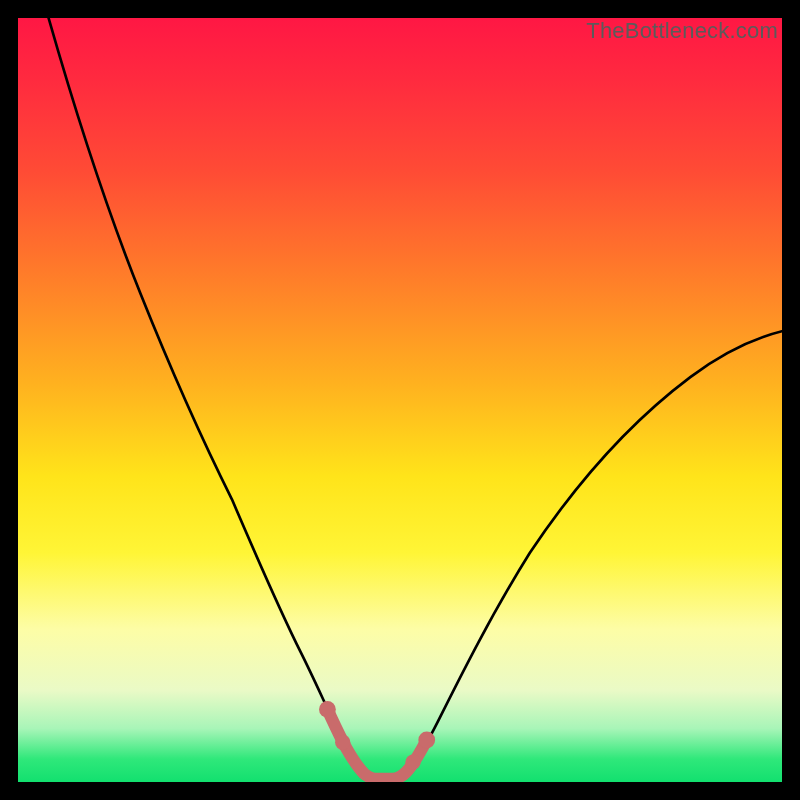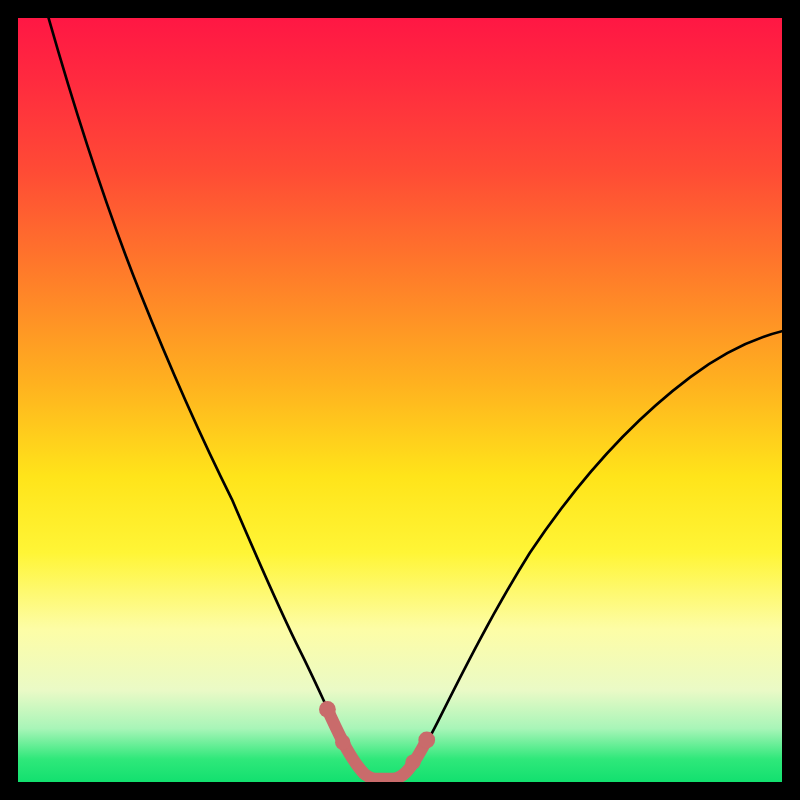--- a/index.html
+++ b/index.html
@@ -86,13 +86,14 @@
                L 49,99.6
                C 49.6,99.6 50.2,99.3 50.8,98.7
                C 51.6,97.9 52.5,96.4 53.5,94.5"></path>
       <circle cx="40.5" cy="90.5" r="1.1" fill="#c96b6b"></circle>
       <circle cx="42.5" cy="94.8" r="1.0" fill="#c96b6b"></circle>
       <circle cx="51.7" cy="97.4" r="1.0" fill="#c96b6b"></circle>
       <circle cx="53.5" cy="94.5" r="1.1" fill="#c96b6b"></circle>
     </svg>
 
   </div>
+  <div class="watermark">TheBottleneck.com</div>
 </div>
 
 </body></html>

